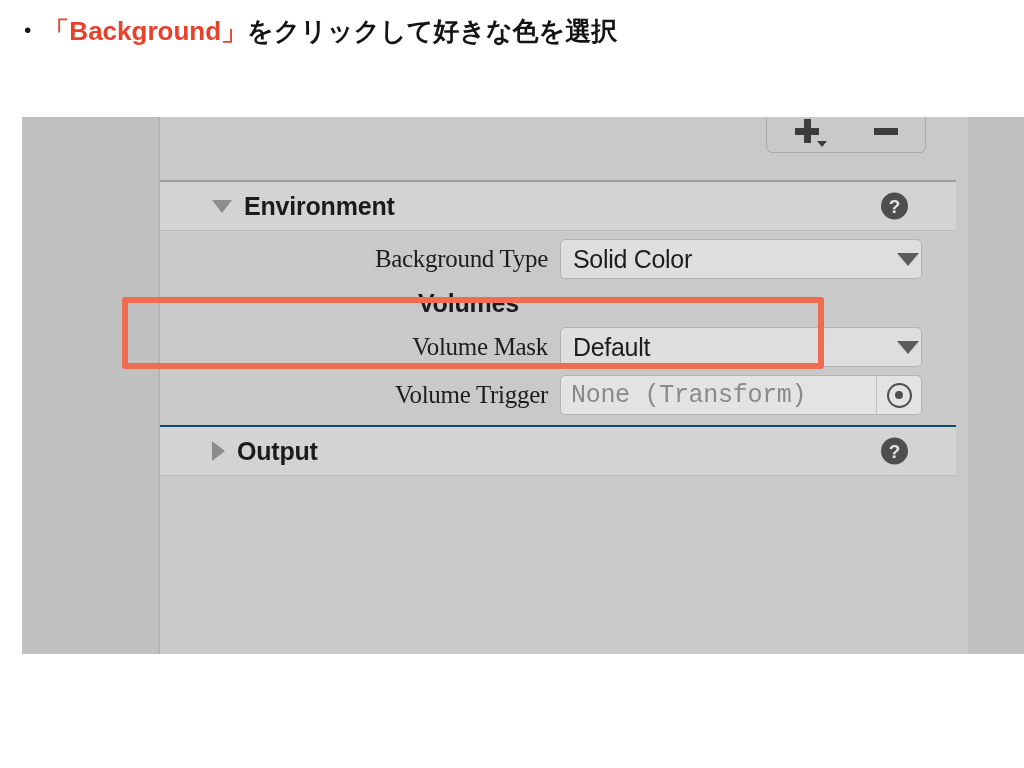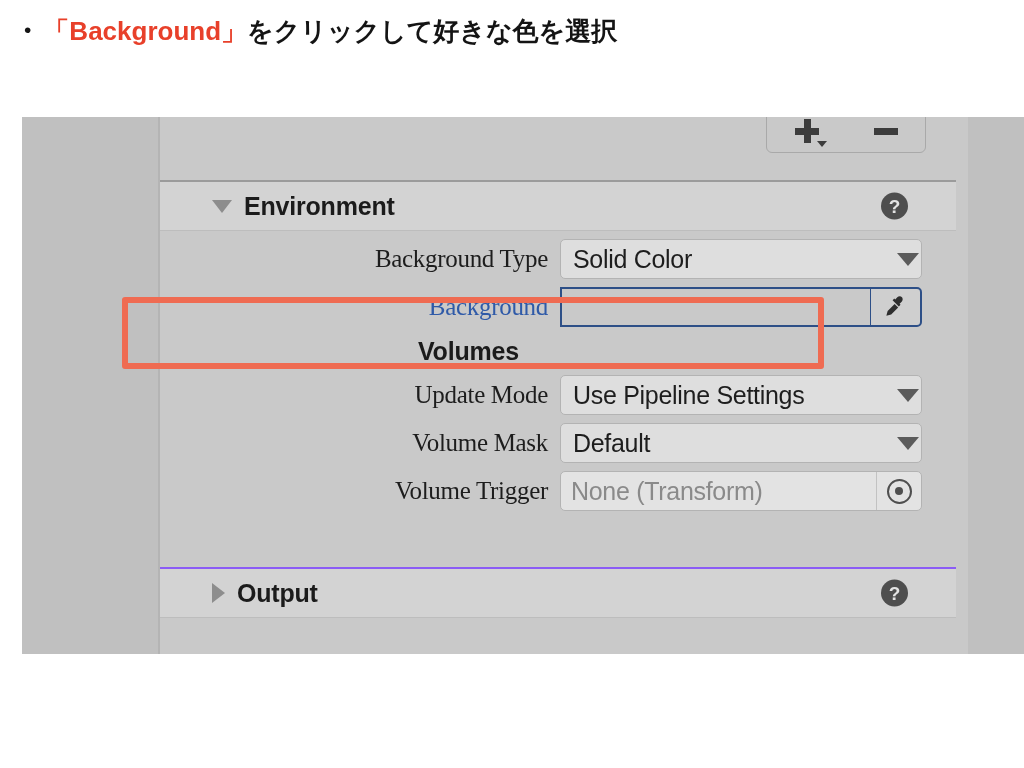--- a/index.html
+++ b/index.html
@@ -161,22 +161,21 @@
   .section-header {
     position: relative;
     height: 48px;
     background: #d3d3d3;
     display: flex;
     align-items: center;
     border-bottom: 1px solid #bdbdbd;
     margin-right: 12px;
   }
   .section-header.collapsed-top {
-    border-top: 2px solid #8b5cf6;
-    margin-top: 46px;
+    border-top: 2px solid #0c4a6e;
   }
   .disclosure {
     margin-left: 52px;
     margin-right: 12px;
     width: 0;
     height: 0;
   }
   .disclosure.open {
     border-left: 10px solid transparent;
     border-right: 10px solid transparent;
@@ -282,20 +281,21 @@
     box-sizing: border-box;
     padding-left: 10px;
     overflow: hidden;
   }
   .objectfield-value {
     flex: 1;
     font-size: 25px;
     color: #8a8a8a;
     letter-spacing: -0.3px;
     white-space: nowrap;
+    font-family: Liberation Mono, monospace;
   }
   .picker-target {
     flex: 0 0 auto;
     width: 44px;
     height: 100%;
     border-left: 1px solid #c2c2c2;
     display: flex;
     align-items: center;
     justify-content: center;
   }
@@ -406,46 +406,23 @@
       <div class="prop-row">
         <span class="prop-label">Background Type</span>
         <div class="prop-field">
           <div class="dropdown">
             <span class="dropdown-value">Solid Color</span>
             <span class="caret-down"></span>
           </div>
         </div>
       </div>
 
-      <div class="prop-row">
-        <span class="prop-label link">Background</span>
-        <div class="prop-field">
-          <div class="colorfield-wrap">
-            <div class="color-swatch"></div>
-            <div class="eyedropper-btn">
-              <svg width="26" height="26" viewBox="0 0 26 26">
-                <path d="M19.2 3.4c-1.5-1.5-3.6-1.4-4.9-0.1l-2.1 2.1-0.9-0.9-1.7 1.7 6.2 6.2 1.7-1.7-0.9-0.9 2.1-2.1c1.3-1.3 1.4-3.4-0.1-4.9 l0.6 0.6z" fill="#2e2e2e"></path>
-                <path d="M11.6 10.0 L4.6 17.0 L3.4 21.8 L8.2 20.6 L15.2 13.6 Z" fill="#2e2e2e"></path>
-              </svg>
-            </div>
-          </div>
-        </div>
-      </div>
 
       <div class="group-label">Volumes</div>
 
-      <div class="prop-row">
-        <span class="prop-label">Update Mode</span>
-        <div class="prop-field">
-          <div class="dropdown">
-            <span class="dropdown-value">Use Pipeline Settings</span>
-            <span class="caret-down"></span>
-          </div>
-        </div>
-      </div>
 
       <div class="prop-row">
         <span class="prop-label">Volume Mask</span>
         <div class="prop-field">
           <div class="dropdown">
             <span class="dropdown-value">Default</span>
             <span class="caret-down"></span>
           </div>
         </div>
       </div>

